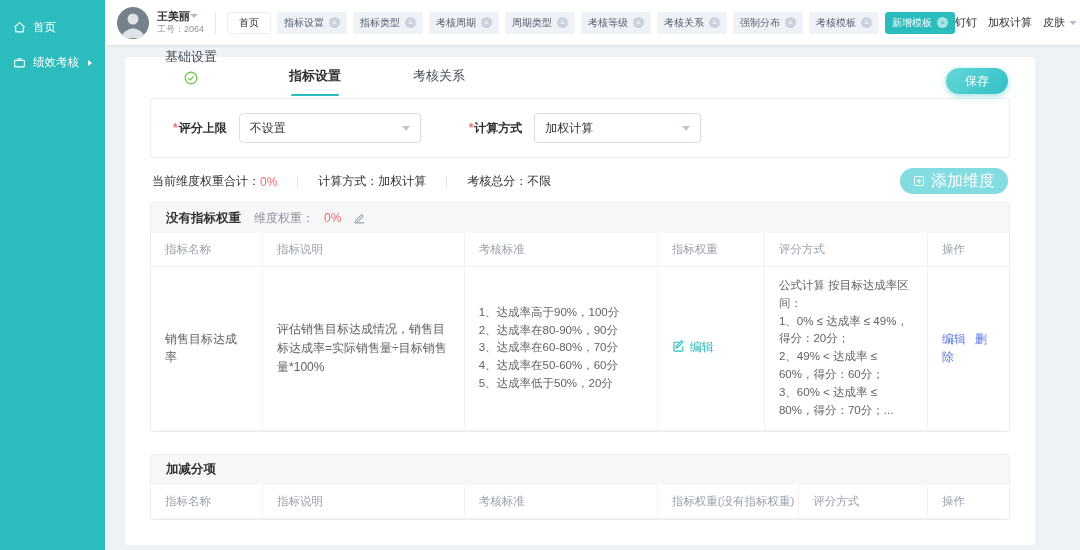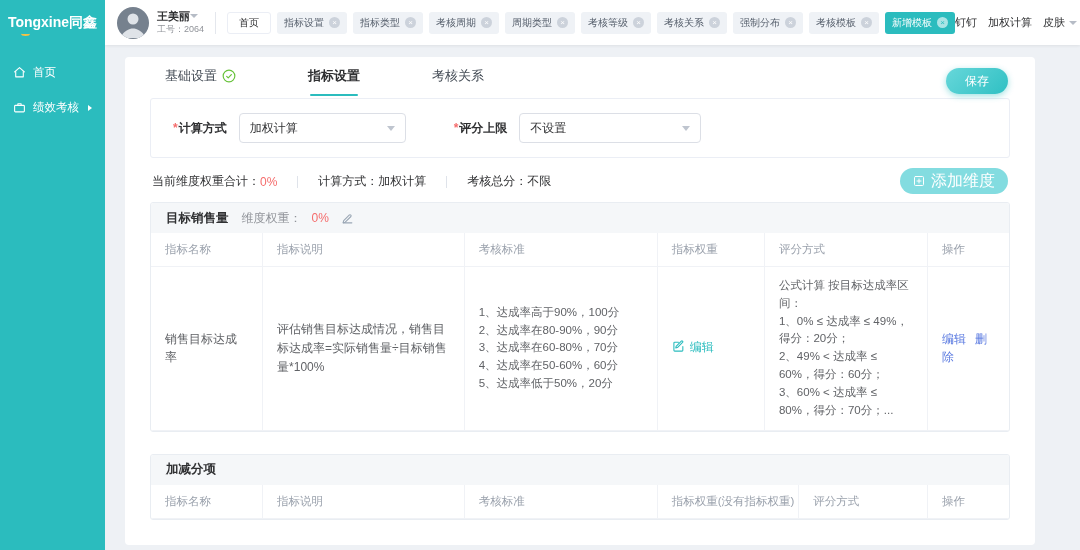--- a/index.html
+++ b/index.html
@@ -35,21 +35,21 @@
   .chip-close { width:11px; height:11px; border-radius:50%; background:#ccd2db; color:#fff; font-size:8px; line-height:11px; text-align:center; margin-left:5px; flex:none; }
   .chip.active .chip-close { background:rgba(255,255,255,.6); color:#2bbcbe; }
   .top-links { margin-left:auto; display:flex; align-items:center; gap:11px; font-size:11px; color:#303133; white-space:nowrap; }
   .top-dd { display:flex; align-items:center; gap:4px; cursor:pointer; }
   .top-link { cursor:pointer; }
 
   
   .card { position:absolute; left:125px; top:57px; width:910px; height:488px; background:#fff; border-radius:4px; padding:0 25px; }
 
   .card-tabs { display:flex; align-items:flex-end; gap:72px; padding:14px 15px 0; height:39px; }
-  .card-tab { font-size:13px; color:#424a54; padding-bottom:11px; position:relative; display:flex; gap:5px; align-items:center; cursor:pointer; white-space:nowrap; }
+  .card-tab { font-size:13px; color:#424a54; padding-bottom:11px; position:relative; display:flex; gap:5px; align-items:center; cursor:pointer; white-space:nowrap;flex-direction:column; }
   .card-tab.active { font-weight:bold; color:#303133; }
   .card-tab.active::after { content:""; position:absolute; left:2px; right:2px; bottom:0; height:2.5px; background:#2bbcbe; border-radius:2px; }
   .check-icon { width:14px; height:14px; color:#67c23a; }
 
   .save-btn { position:absolute; top:11px; right:27px; width:62px; height:26px; border-radius:13px; background:linear-gradient(135deg,#67d7da,#2fc0c3); color:#fff; font-size:12px; display:flex; align-items:center; justify-content:center; cursor:pointer; box-shadow:0 2px 6px rgba(43,188,190,.45); }
 
   .form-box { border:1px solid #ebeef5; border-radius:3px; margin-top:2px; padding:14px 22px; display:flex; align-items:center; gap:48px; }
   .form-group { display:flex; align-items:center; gap:12px; font-size:12px; }
   .form-label { color:#303133; font-weight:bold; white-space:nowrap; }
   .req { color:#f56c6c; margin-right:1px; }
@@ -78,24 +78,20 @@
   .teal-link { color:#2bbcbe; display:inline-flex; align-items:center; gap:5px; cursor:pointer; font-size:12px; }
   .teal-link svg { width:13px; height:13px; }
   .blue-link { color:#5878e0; cursor:pointer; }
   .blue-link + .blue-link { margin-left:9px; }
   .lib-row { padding:9px 14px; }
 </style>
 </head>
 <body>
 
 <div class="sidebar">
-  <div class="logo">
-    <span>Tongxine同鑫</span>
-    <span class="logo-smile"></span>
-  </div>
   <div class="side-menu">
     <div class="side-item">
       <svg viewBox="0 0 24 24" fill="none" stroke="#fff" stroke-width="2" stroke-linecap="round" stroke-linejoin="round">
           <path d="M3 11l9-8 9 8"></path>
           <path d="M5 10v10h14V10"></path>
         </svg>
       <span>首页</span>
     </div>
     <div class="side-item">
       <svg viewBox="0 0 24 24" fill="none" stroke="#fff" stroke-width="2" stroke-linecap="round" stroke-linejoin="round">
@@ -193,30 +189,30 @@
     </div>
     <div class="card-tab">
       <span>考核关系</span>
     </div>
   </div>
 
   <div class="save-btn">保存</div>
 
   <div class="form-box">
     <div class="form-group">
+      <span class="form-label"><span class="req">*</span><span>评分上限</span></span>
+      <div class="select wide">
+        <span>不设置</span>
+        <span class="sel-caret"></span>
+      </div>
+    </div>
+    <div class="form-group">
       <span class="form-label"><span class="req">*</span><span>计算方式</span></span>
       <div class="select">
         <span>加权计算</span>
-        <span class="sel-caret"></span>
-      </div>
-    </div>
-    <div class="form-group">
-      <span class="form-label"><span class="req">*</span><span>评分上限</span></span>
-      <div class="select wide">
-        <span>不设置</span>
         <span class="sel-caret"></span>
       </div>
     </div>
   </div>
 
   <div class="summary">
     <span>当前维度权重合计：</span>
     <span class="red">0%</span>
     <span class="sep"></span>
     <span>计算方式：加权计算</span>
@@ -226,21 +222,21 @@
       <svg viewBox="0 0 24 24" fill="none" stroke="#fff" stroke-width="2" stroke-linecap="round" stroke-linejoin="round">
           <rect x="3" y="3" width="18" height="18" rx="2"></rect>
           <path d="M12 8v8M8 12h8"></path>
         </svg>
       <span>添加维度</span>
     </div>
   </div>
 
   <div class="section-box">
     <div class="sec-head">
-      <span class="sec-title">目标销售量</span>
+      <span class="sec-title">没有指标权重</span>
       <span class="sec-weight">
         <span>维度权重：</span>
         <span class="red">0%</span>
         <svg class="edit-sq-icon" viewBox="0 0 24 24" fill="none" stroke="currentColor" stroke-width="2" stroke-linecap="round" stroke-linejoin="round">
             <path d="M4 20h16"></path>
             <path d="M5 16l10.5-10.5a2 2 0 012.8 2.8L7.8 18.8 4 19.8z"></path>
           </svg>
       </span>
     </div>
     <table class="kpi">

